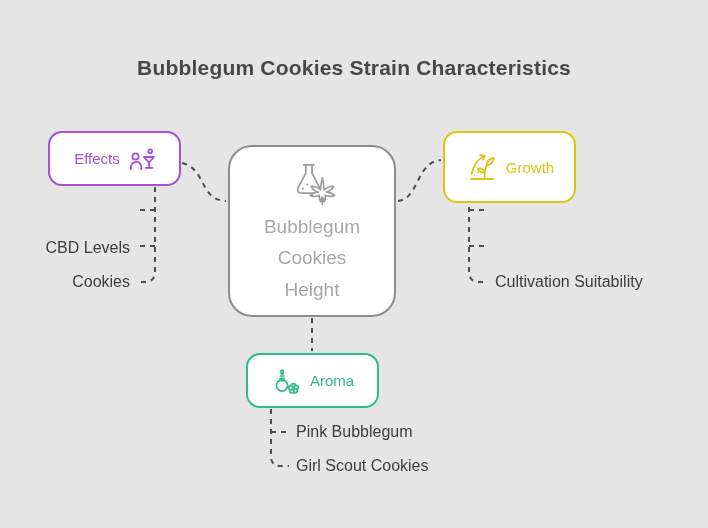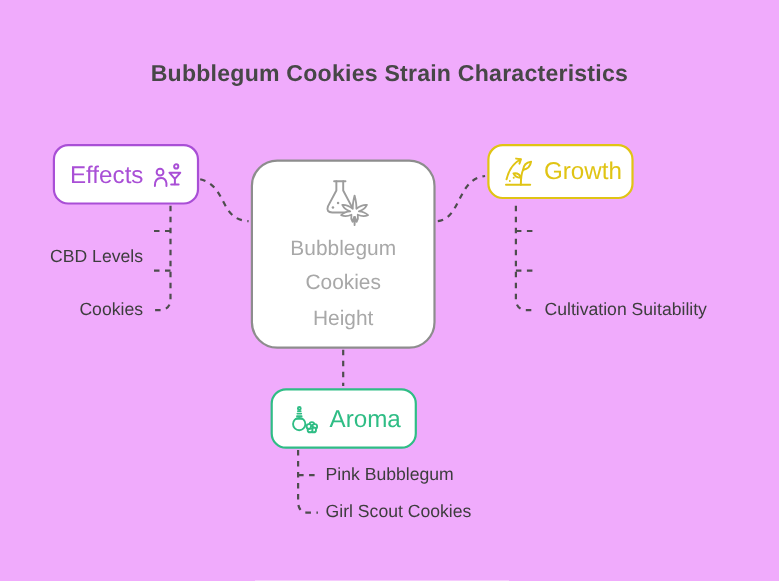--- a/index.html
+++ b/index.html
@@ -1,32 +1,32 @@
 <!DOCTYPE html>
 <html><head>
 <meta charset="utf-8">
 <style>
   html,body{margin:0;padding:0;background:#fff;}
   #canvas{
-    position:relative;width:708px;height:528px;background:#f0abfc;overflow:hidden;
+    position:relative;width:708px;height:528px;background:#e5e5e5;overflow:hidden;
     font-family:"Liberation Sans", sans-serif;
   }
   .title{
     position:absolute;top:56px;left:0;width:708px;text-align:center;
     font-size:21px;font-weight:bold;color:#474747;letter-spacing:.2px;
   }
   svg.connectors{position:absolute;left:0;top:0;z-index:1;}
   .node{
     position:absolute;z-index:2;background:#fff;border:2px solid #888;
     border-radius:14px;display:flex;align-items:center;justify-content:center;
-    gap:7px;font-size:22px;box-sizing:border-box;white-space:nowrap;
+    gap:7px;font-size:15px;box-sizing:border-box;white-space:nowrap;
   }
   .node .nlabel{font-weight:400;}
   .node-effects{left:48px;top:131px;width:133px;height:55px;border-color:#a94fd6;color:#a94fd6;}
-  .node-growth{left:443px;top:131px;width:133px;height:50px;border-color:#e0c414;color:#e0c414;}
+  .node-growth{left:443px;top:131px;width:133px;height:72px;border-color:#e0c414;color:#e0c414;}
   .node-aroma{left:246px;top:353px;width:133px;height:55px;border-color:#2fbd85;color:#2fbd85;align-items:center;}
   .node-central{
     left:228px;top:145px;width:168px;height:172px;border-radius:24px;
     border-color:#8d8d8d;color:#a8a8a8;flex-direction:column;gap:6px;
     font-size:19px;line-height:1.32;text-align:center;
   }
   .node-central .ic{color:#9c9c9c;}
   .item{
     position:absolute;z-index:2;font-size:16px;color:#3d3d3d;
     line-height:22px;white-space:nowrap;
@@ -139,21 +139,21 @@
           <circle cx="24.1" cy="25.8" r="2.2"></circle>
           <circle cx="20.9" cy="25.8" r="2.2"></circle>
           <circle cx="19.9" cy="22.8" r="2.2"></circle>
           <circle cx="22.5" cy="23.6" r="1.1"></circle>
         </g>
       </svg>
     </span>
     <span class="nlabel">Aroma</span>
   </div>
 
-  <div class="item right-align" style="right:578px;top:223px">CBD Levels</div>
+  <div class="item right-align" style="right:578px;top:237px">CBD Levels</div>
   <div class="item right-align" style="right:578px;top:271px">Cookies</div>
 
   <div class="item" style="left:495px;top:271px">Cultivation Suitability</div>
 
   <div class="item" style="left:296px;top:421px">Pink Bubblegum</div>
   <div class="item" style="left:296px;top:455px">Girl Scout Cookies</div>
 
 </div>
 
 </body></html>

